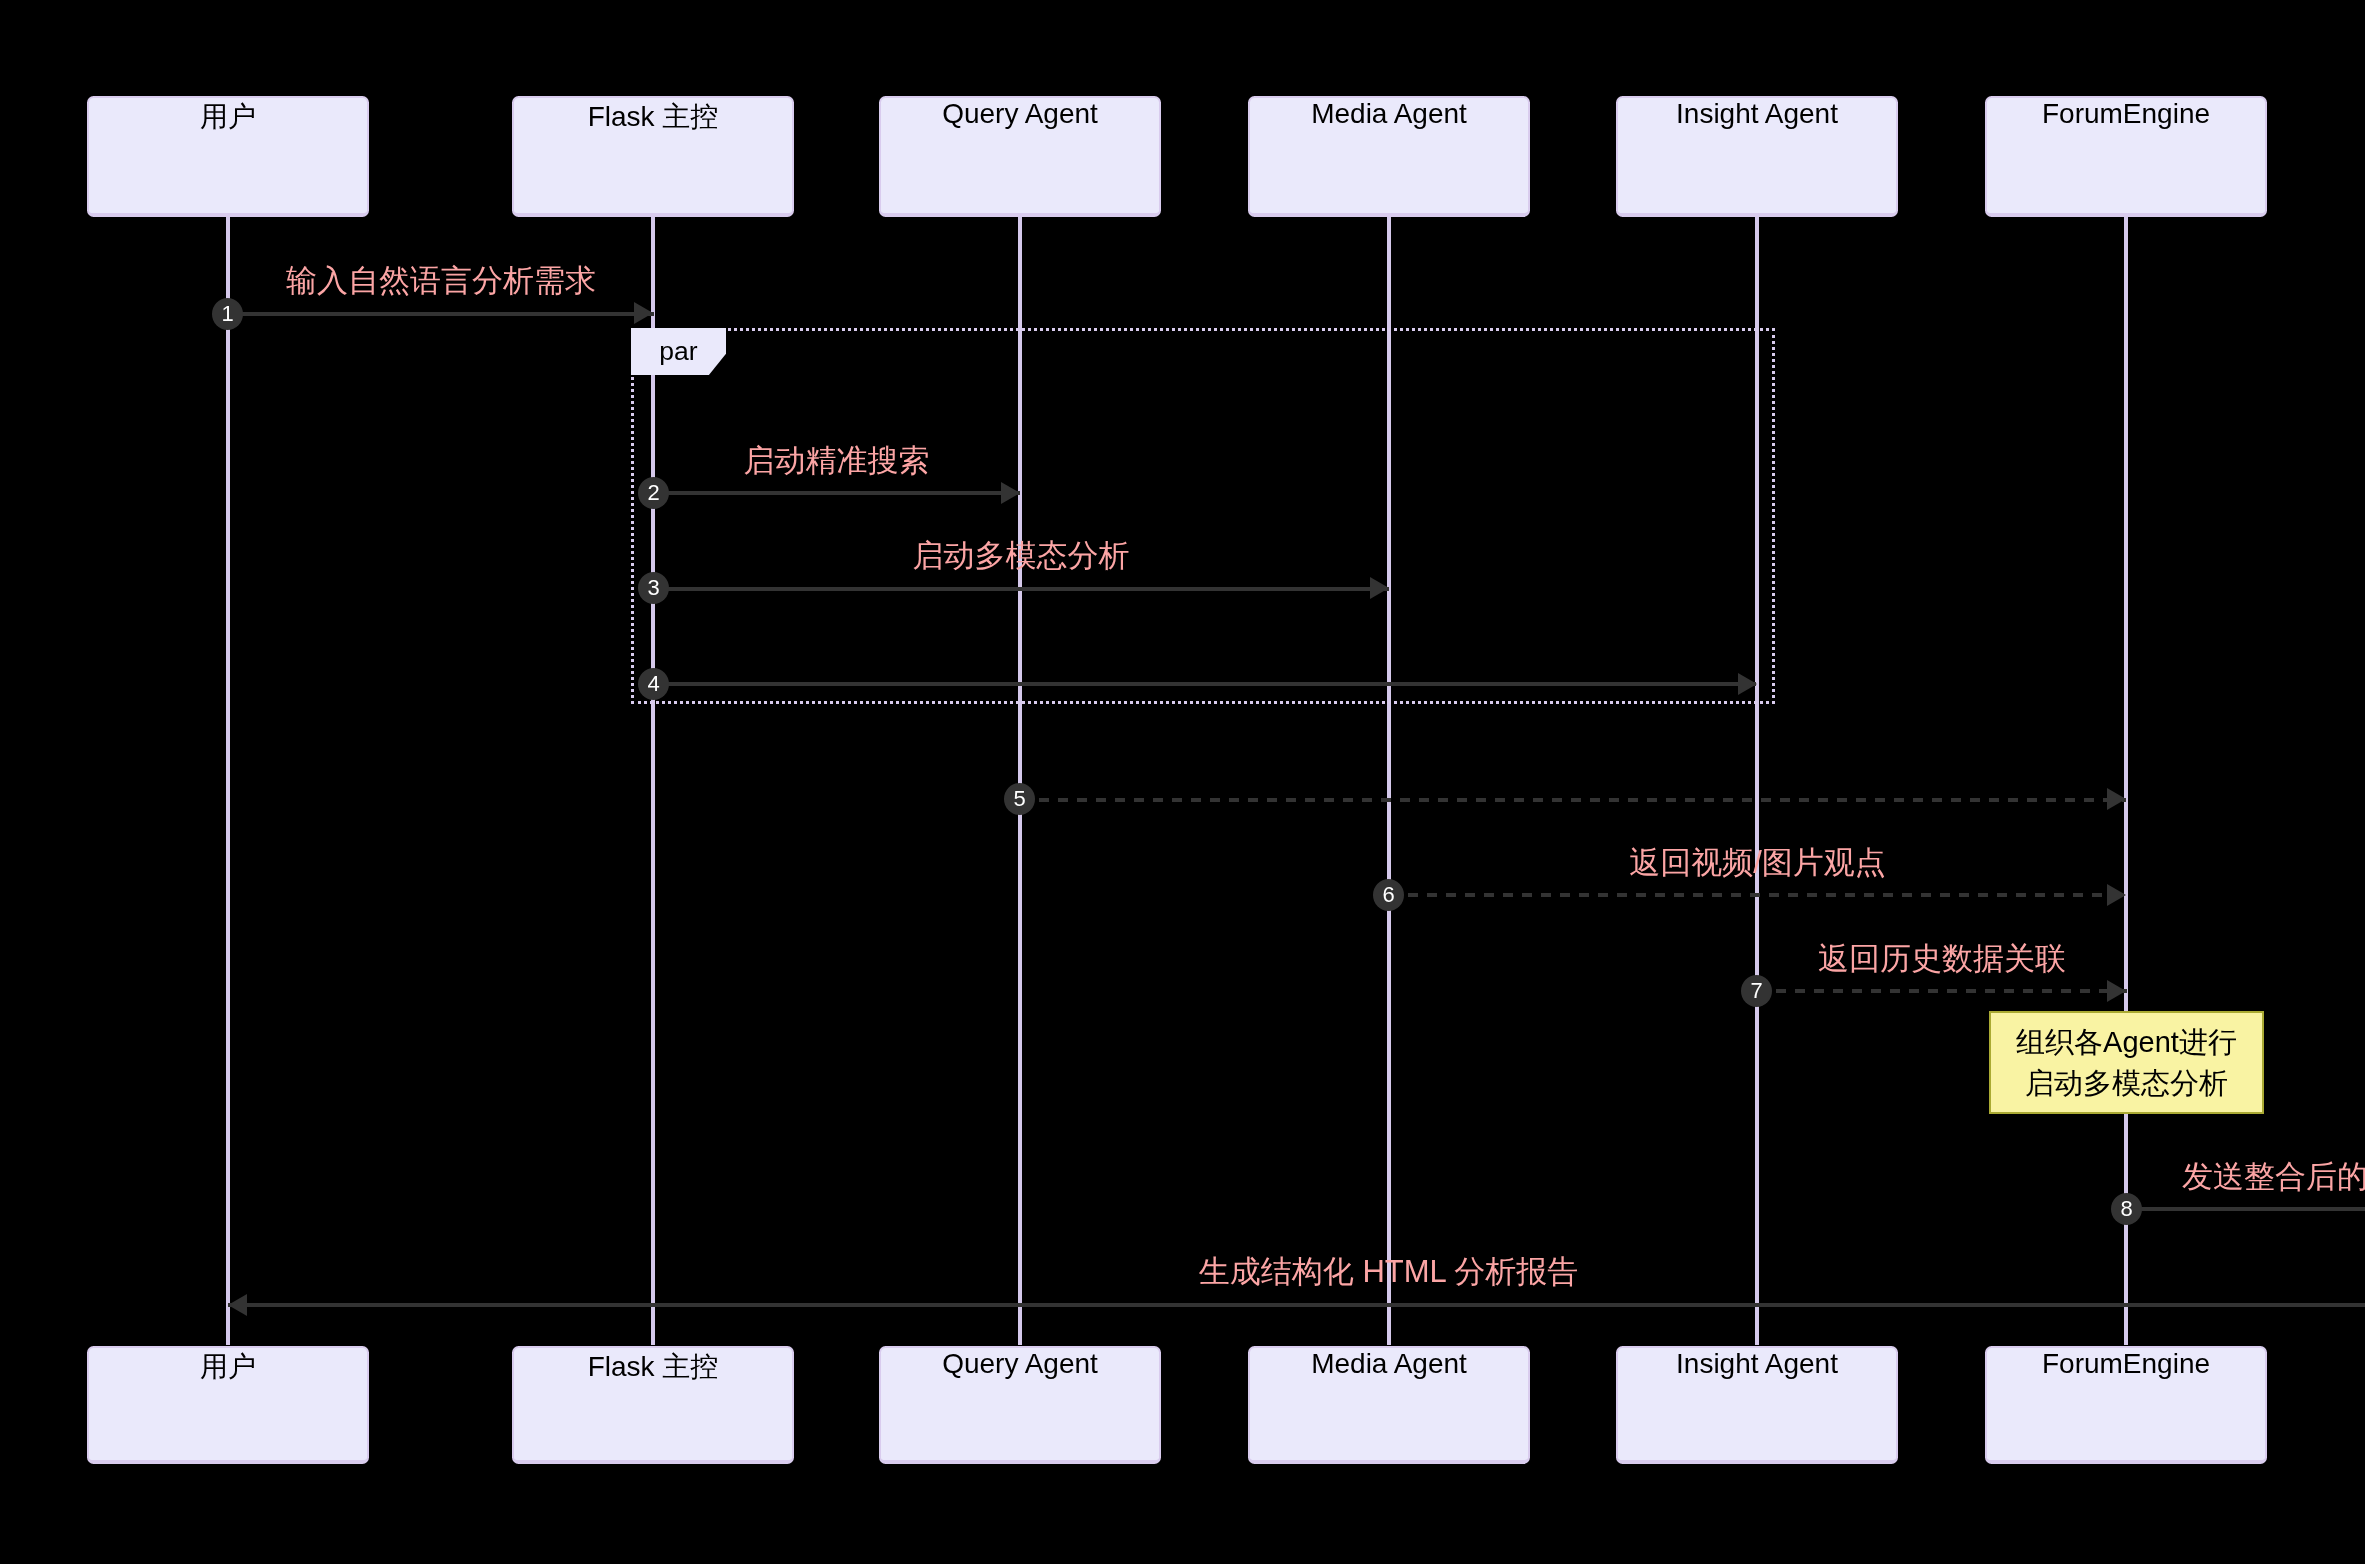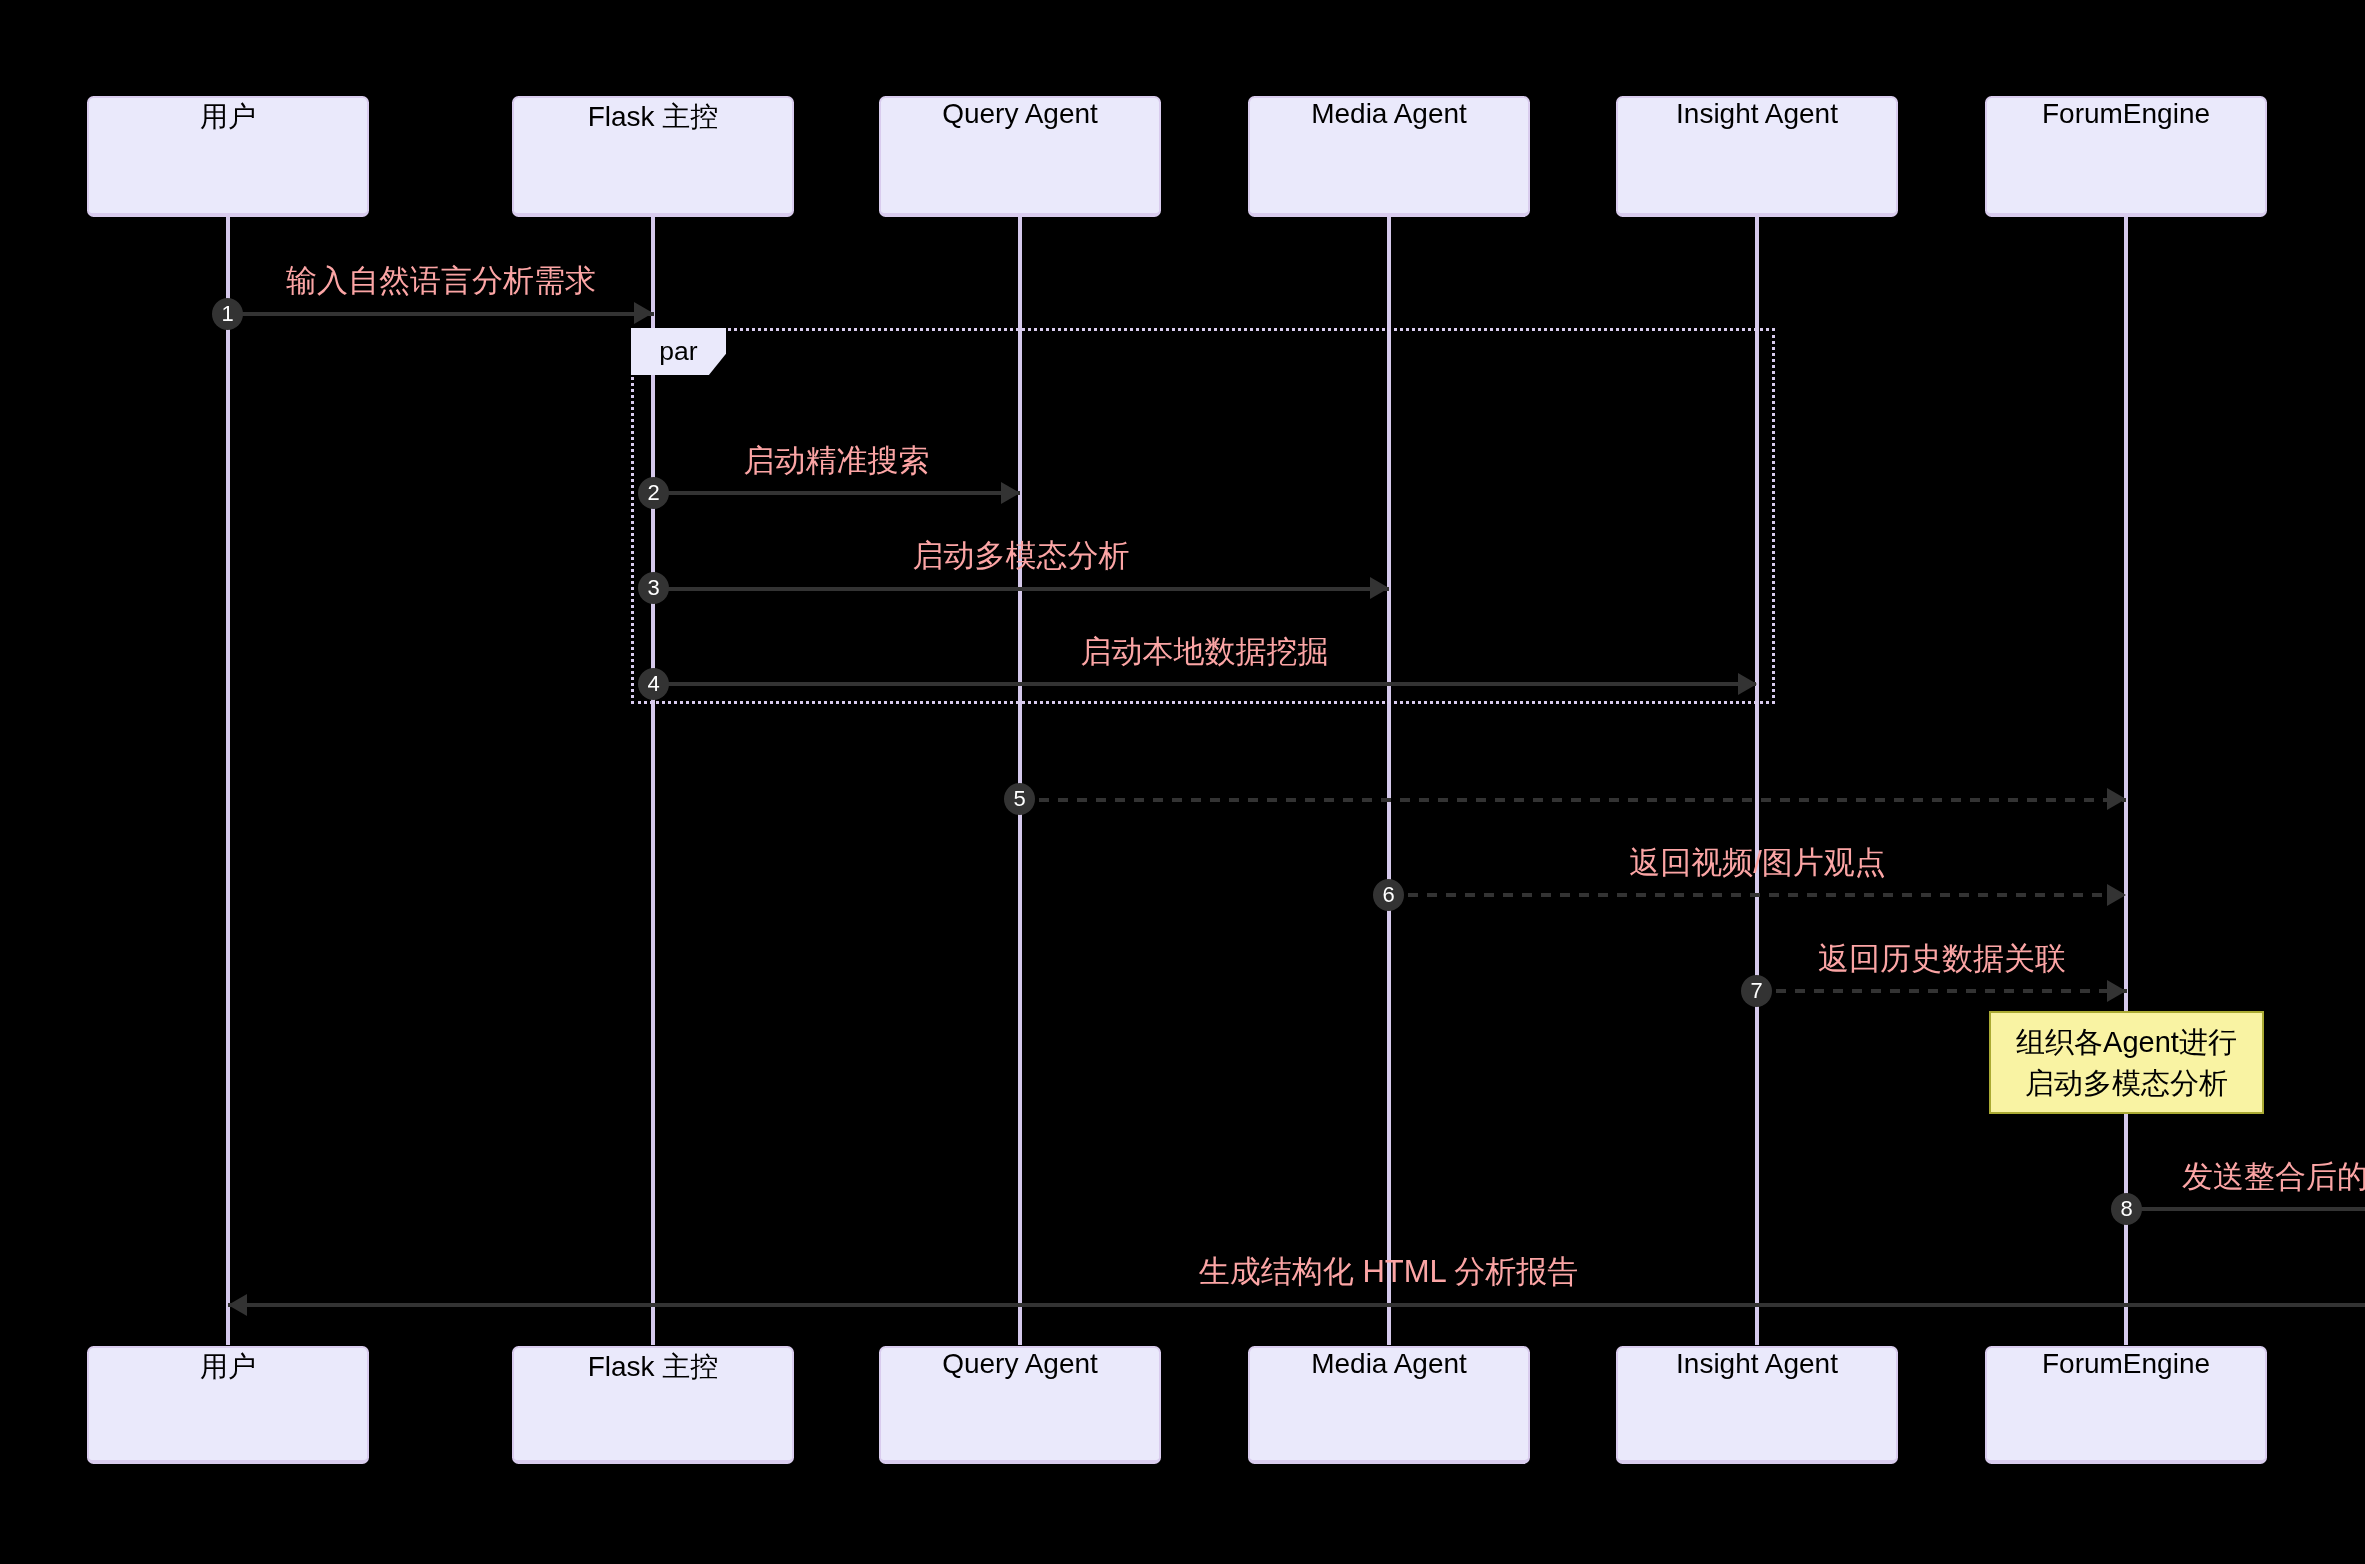--- a/index.html
+++ b/index.html
@@ -165,21 +165,20 @@
   <div class="msg-label" style="left:653px;top:439px;width:367px">启动精准搜索</div>
   <div class="msg-line" style="left:653px;top:491px;width:367px"></div>
   <div class="arrow-right" style="left:1001px;top:482px"></div>
   <div class="seq-num" style="left:638px;top:477px">2</div>
 
   <div class="msg-label" style="left:653px;top:534px;width:736px">启动多模态分析</div>
   <div class="msg-line" style="left:653px;top:587px;width:736px"></div>
   <div class="arrow-right" style="left:1370px;top:577px"></div>
   <div class="seq-num" style="left:638px;top:572px">3</div>
 
-  <div class="msg-label" style="left:653px;top:630px;width:1103px">启动本地数据挖掘</div>
   <div class="msg-line" style="left:653px;top:682px;width:1103px"></div>
   <div class="arrow-right" style="left:1738px;top:673px"></div>
   <div class="seq-num" style="left:638px;top:668px">4</div>
 
   <div class="msg-line dashed" style="left:1020px;top:798px;width:1106px"></div>
   <div class="arrow-right" style="left:2107px;top:788px"></div>
   <div class="seq-num" style="left:1004px;top:783px">5</div>
 
   <div class="msg-label" style="left:1389px;top:841px;width:737px">返回视频/图片观点</div>
   <div class="msg-line dashed" style="left:1389px;top:893px;width:737px"></div>

